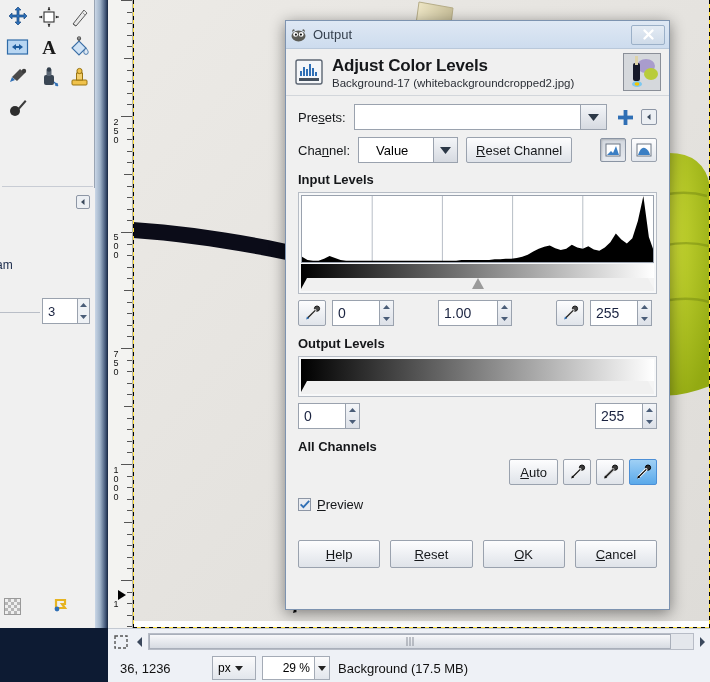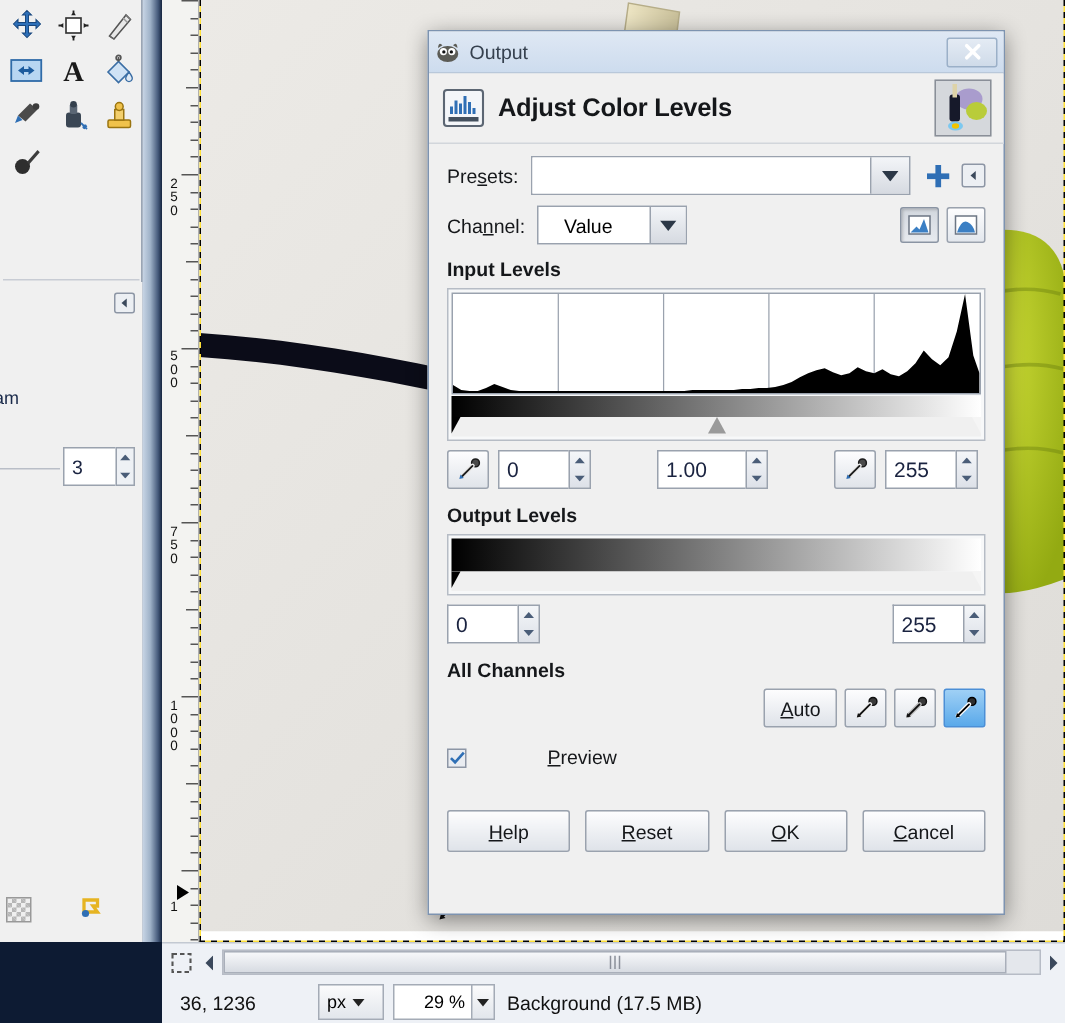--- a/index.html
+++ b/index.html
@@ -300,21 +300,21 @@
     margin-top:9px; height:28px; display:flex;
     border:1px solid #9aa2ae; border-radius:2px;
     background:linear-gradient(to bottom,#fdfdfe,#dfe3e9);
   }
   #curves-icon {
     width:30px; display:flex; align-items:center; justify-content:center;
     border-right:1px solid #c3c8d0;
   }
   #curves-label { flex:1; display:flex; align-items:center; justify-content:center; font-size:13px; }
 
-  #preview-row { margin-top:12px; display:flex; align-items:flex-end;gap:48px; }
+  #preview-row { margin-top:12px; display:flex; align-items:center; }
   #preview-box {
     width:13px; height:13px; border:1px solid #8d96a5; background:#e9ecf1;
     display:flex; align-items:center; justify-content:center; margin-right:6px;
   }
   #dlg-footer { display:flex; gap:10px; margin-top:28px; }
   .footer-btn { flex:1; height:28px; }
 </style>
 </head>
 <body>
 
@@ -687,20 +687,21 @@
           <rect x="9" y="10" width="2" height="9"></rect>
       <rect x="12" y="12" width="2" height="7"></rect>
           <rect x="15" y="7" width="2" height="12"></rect>
       <rect x="18" y="11" width="2" height="8"></rect>
           <rect x="21" y="15" width="2" height="4"></rect>
         </g>
       <rect x="5" y="21" width="20" height="3" fill="#44505e"></rect>
     </svg>
     <div id="dh-text">
       <div id="dh-title">Adjust Color Levels</div>
+      <div id="dh-sub">Background-17 (whitebackgroundcropped2.jpg)</div>
     </div>
     <div id="dh-thumb">
       <svg width="36" height="36" viewBox="0 0 36 36">
         <rect width="36" height="36" fill="#d5d8dc"></rect>
         <ellipse cx="22" cy="12" rx="9" ry="7" fill="#a99ccd"></ellipse>
         <ellipse cx="27" cy="20" rx="7" ry="6" fill="#b9cc3a"></ellipse>
         <rect x="9" y="9" width="7" height="18" rx="2" fill="#16192a"></rect>
         <rect x="11" y="2" width="3" height="9" fill="#ded3a8"></rect>
         <ellipse cx="13" cy="30" rx="5" ry="3" fill="#7cc8ef"></ellipse>
         <ellipse cx="13" cy="30" rx="2.4" ry="1.8" fill="#f2c400"></ellipse>
@@ -737,20 +738,23 @@
 
     <div class="row" id="channel-row">
       <span class="lbl">Cha<span class="u">n</span>nel:</span>
       <div id="channel-combo">
         <div id="channel-val">Value</div>
         <div id="channel-arrow">
           <svg width="11" height="7" viewBox="0 0 11 7">
               <path d="M0 0 L11 0 L5.5 7 Z" fill="#2c3847"></path>
             </svg>
         </div>
+      </div>
+      <div class="btn" id="reset-channel">
+        <span><span class="u">R</span>eset Channel</span>
       </div>
       <div id="hist-modes">
         <div class="hmode pressed">
           <svg width="16" height="14" viewBox="0 0 16 14">
             <rect x="1" y="1" width="14" height="12" fill="#fff" stroke="#6c7684" stroke-width="1"></rect>
             <path d="M2 12 L6 8 L8 10 L11 3 L14 12 Z" fill="#3b7fc4"></path>
             </svg>
         </div>
         <div class="hmode">
           <svg width="16" height="14" viewBox="0 0 16 14">

